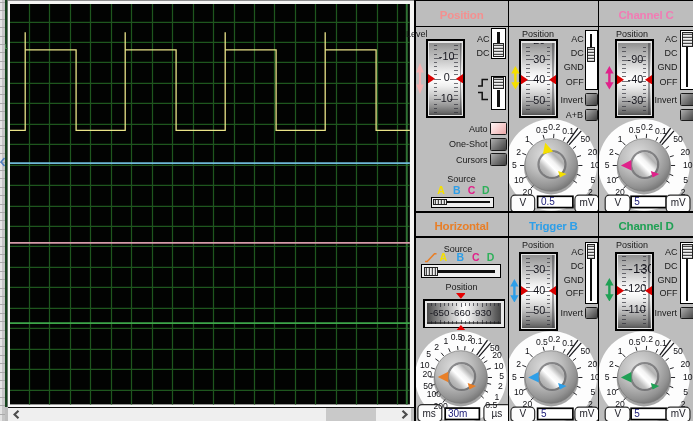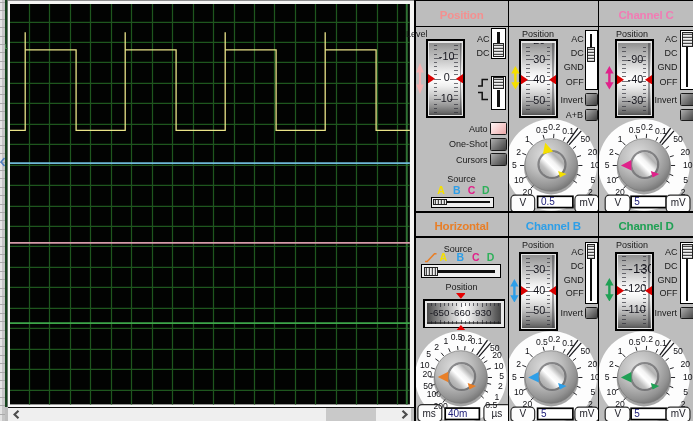--- a/index.html
+++ b/index.html
@@ -499,23 +499,23 @@
       <ellipse cx="44.8" cy="48.6" rx="27.2" ry="26.8" fill="rgba(92,92,92,0.55)"></ellipse>
       <circle cx="44.8" cy="46.0" r="26.3" fill="url(#oringh)" stroke="#777" stroke-width="0.7"></circle>
       <circle cx="45.6" cy="45.5" r="13.4" fill="none" stroke="rgba(85,85,88,0.6)" stroke-width="2.4"></circle>
       <circle cx="45.6" cy="45.5" r="12.3" fill="url(#steelh)"></circle>
       <g transform="translate(44.8 46.0) rotate(-90)">
         <polygon points="0,-23 -5.3,-12.5 5.3,-12.5" fill="#e87f28"></polygon>
       </g>
       <polygon points="51.7,52.0 60.2,55.0 53.5,58.4" fill="#e87f28"></polygon>
     </svg>
     <div style="position:absolute;left:389.2px;top:405.5px;width:80px;height:16px;line-height:16px;text-align:center;font-size:10px;font-weight:normal;color:#1c1c24;">ms</div>
-    <div style="position:absolute;left:447.9px;top:407.6px;width:30.200000000000003px;height:11.4px;line-height:11.4px;font-size:10px;color:#20207a;">40m</div>
+    <div style="position:absolute;left:447.9px;top:407.6px;width:30.200000000000003px;height:11.4px;line-height:11.4px;font-size:10px;color:#20207a;">30m</div>
     <div style="position:absolute;left:457.0px;top:405.5px;width:80px;height:16px;line-height:16px;text-align:center;font-size:10px;font-weight:normal;color:#1c1c24;">µs</div>
-    <div style="position:absolute;left:513.4px;top:217.5px;width:80px;height:16px;line-height:16px;text-align:center;font-size:11.5px;font-weight:bold;color:#2e9fe8;letter-spacing:-0.2px;">Channel B</div>
+    <div style="position:absolute;left:513.4px;top:217.5px;width:80px;height:16px;line-height:16px;text-align:center;font-size:11.5px;font-weight:bold;color:#2e9fe8;letter-spacing:-0.2px;">Trigger B</div>
     <div style="position:absolute;left:498.0px;top:237.2px;width:80px;height:16px;line-height:16px;text-align:center;font-size:9px;font-weight:normal;color:#1a1a1a;">Position</div>
     <div style="position:absolute;left:519.0px;top:252.2px;width:38.7px;height:78.5px;background:#000;"></div>
     <div style="position:absolute;left:520.6px;top:253.79999999999998px;width:35.5px;height:75.3px;background:#e6e6e6;"></div>
     <div style="position:absolute;left:522.1px;top:255.29999999999998px;width:32.5px;height:72.3px;background:linear-gradient(#909090 0%,#ababab 10%,#c8c8c8 24%,#efefef 40%,#ffffff 50%,#efefef 60%,#c4c4c4 75%,#929292 88%,#686868 97%,#525252 100%);overflow:hidden;"></div>
     <div style="position:absolute;left:552.4px;top:255.29999999999998px;width:1.2px;height:72.3px;background:rgba(50,50,55,0.45);"></div>
     <div style="position:absolute;left:522.1px;top:255.29999999999998px;width:32.5px;height:72.3px;overflow:hidden;">
       <div style="position:absolute;left:4.2px;top:2.3px;width:3.8px;height:1px;background:rgba(45,45,55,0.66);"></div>
       <div style="position:absolute;right:4.2px;top:2.3px;width:3.8px;height:1px;background:rgba(45,45,55,0.66);"></div>
       <div style="position:absolute;left:4.2px;top:6.5px;width:3.8px;height:1px;background:rgba(45,45,55,0.66);"></div>
       <div style="position:absolute;right:4.2px;top:6.5px;width:3.8px;height:1px;background:rgba(45,45,55,0.66);"></div>

